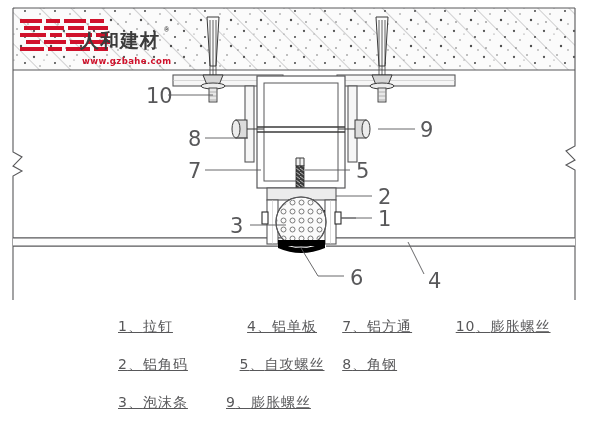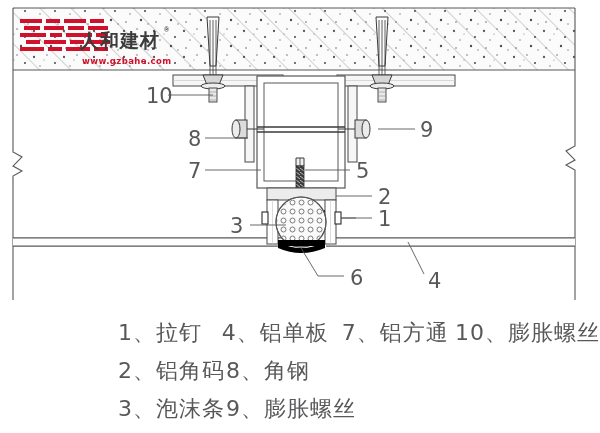--- a/index.html
+++ b/index.html
@@ -2,25 +2,25 @@
 <html><head>
 <meta charset="utf-8">
 <style>
   html,body{margin:0;padding:0;background:#ffffff;}
   body{width:600px;height:433px;overflow:hidden;
        font-family:"Liberation Sans","DejaVu Sans",sans-serif;}
   #root{position:relative;width:600px;height:433px;background:#fff;}
   #dwg{position:absolute;left:0;top:0;width:600px;height:433px;}
   .legend{position:absolute;left:0;top:300px;width:600px;height:133px;}
   .legend-row{display:flex;align-items:baseline;height:38px;padding-left:118px;
-              color:#58585a;font-size:22px;letter-spacing:1px;
-              font-family:"DejaVu Sans","Liberation Sans",sans-serif;}
+              color:#58585a;font-size:14px;letter-spacing:1px;
+              font-family:"DejaVu Sans","Liberation Sans",sans-serif;text-decoration:underline;}
   .legend-cell{white-space:nowrap;}
   .lc0{width:108px;}
-  .lc1{width:125px;}
+  .lc1{width:125px;text-align:center;}
   .lc2{width:118px;margin-top:18px;}
   .lc3{width:150px;}
   .logo{position:absolute;left:18px;top:14px;width:200px;height:44px;}
   .logo-tag{position:absolute;left:64px;top:42px;color:#d0112b;font-size:8.5px;
             letter-spacing:0.4px;font-family:"DejaVu Sans",sans-serif;font-weight:bold;text-align:center;}
   .logo-cn{position:absolute;left:62px;top:14px;color:#3b3b3b;font-size:19px;
            font-family:Liberation Mono, monospace;font-weight:bold;letter-spacing:1px;}
   .logo-reg{position:absolute;left:146px;top:12px;color:#3b3b3b;font-size:7px;}
 </style>
 </head>
@@ -239,20 +239,21 @@
 
     <div class="legend-row">
       <span class="legend-cell lc0"><span>1</span><span>、</span><span>拉钉</span></span>
       <span class="legend-cell lc1"><span>4</span><span>、</span><span>铝单板</span></span>
       <span class="legend-cell lc2"><span>7</span><span>、</span><span>铝方通</span></span>
       <span class="legend-cell lc3"><span>10</span><span>、</span><span>膨胀螺丝</span></span>
     </div>
 
     <div class="legend-row">
       <span class="legend-cell lc0"><span>2</span><span>、</span><span>铝角码</span></span>
+      <span class="legend-cell lc1"><span>5</span><span>、</span><span>自攻螺丝</span></span>
       <span class="legend-cell lc2"><span>8</span><span>、</span><span>角钢</span></span>
       <span class="legend-cell lc3"></span>
     </div>
 
     <div class="legend-row">
       <span class="legend-cell lc0"><span>3</span><span>、</span><span>泡沫条</span></span>
       <span class="legend-cell lc2"><span>9</span><span>、</span><span>膨胀螺丝</span></span>
       <span class="legend-cell lc3"></span>
     </div>
 

